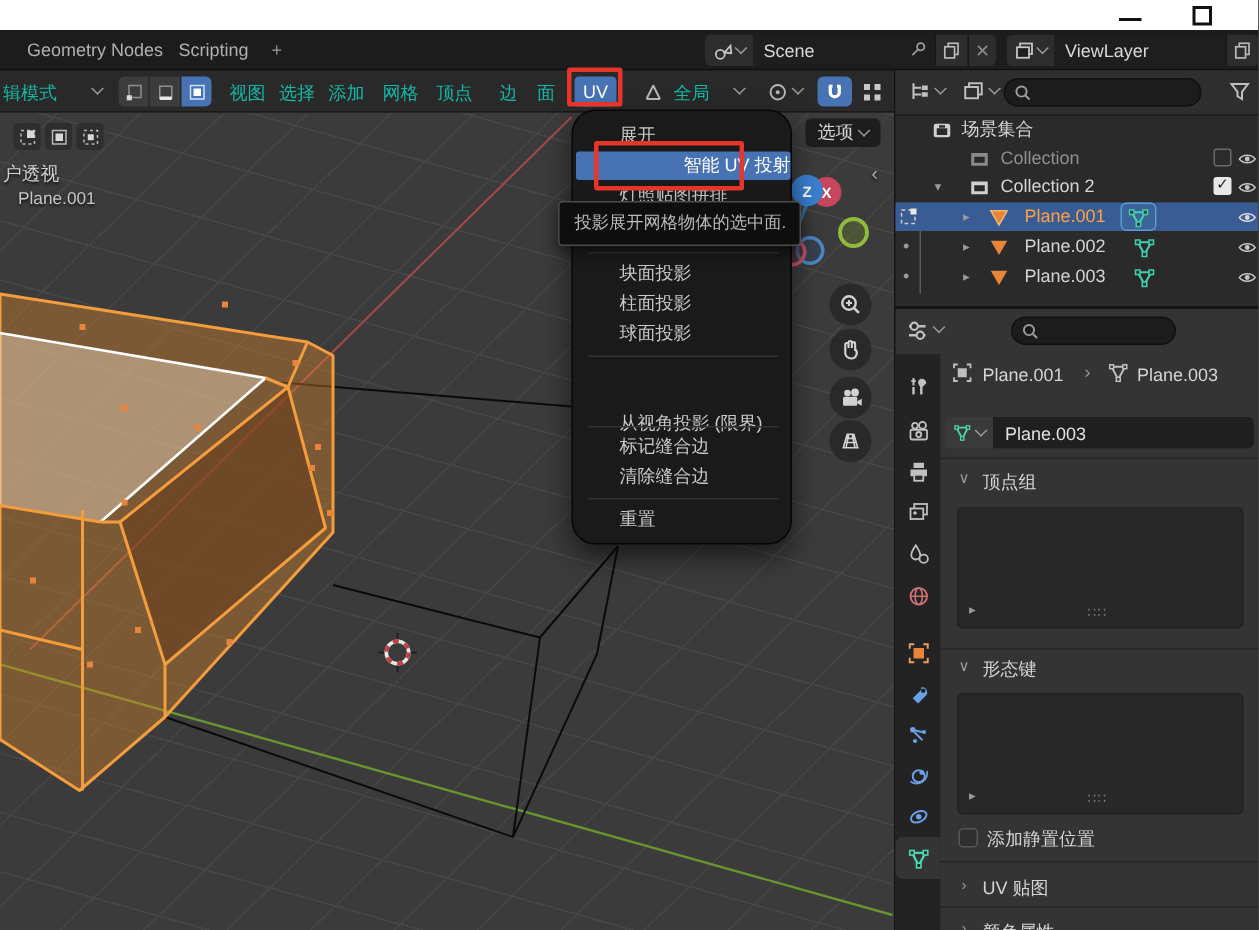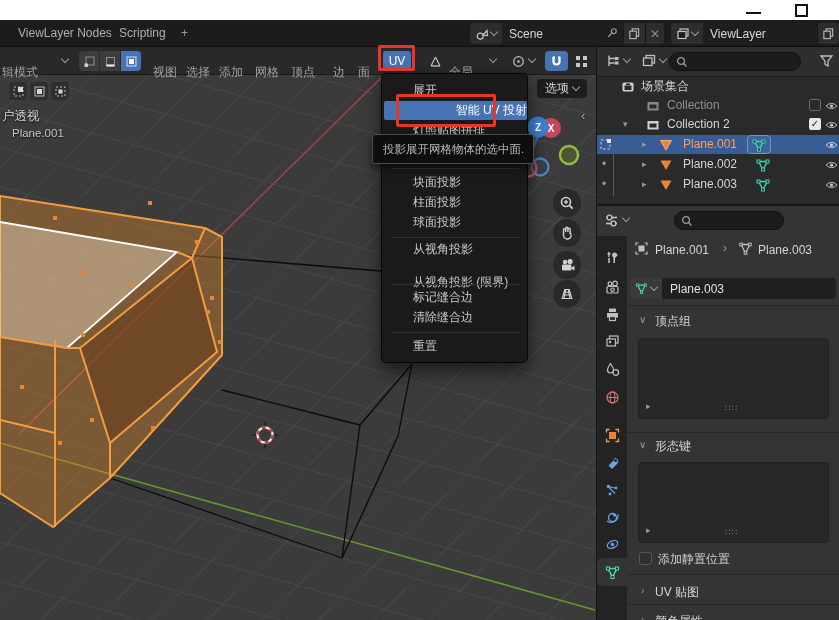--- a/index.html
+++ b/index.html
@@ -17,21 +17,21 @@
   .topbar { position:absolute; left:0; top:20px; width:839px; height:27px; background:#1c1c1c; border-bottom:1px solid #0e0e0e; }
   .ws-tab { position:absolute; top:0; height:26px; line-height:26px; color:#b0b0b0; font-size:12px; cursor:default; }
   .id-group { position:absolute; top:3px; height:21px; display:flex; border-radius:4px; overflow:hidden; }
   .id-icon-btn { background:#2d2d2d; display:flex; align-items:center; justify-content:center; gap:2px; padding:0 5px; }
   .id-field { background:#1e1e1e; color:#d8d8d8; display:flex; align-items:center; padding:0 7px; position:relative; }
   .id-small-btn { background:#2d2d2d; display:flex; align-items:center; justify-content:center; padding:0 4px; border-left:1px solid #161616; }
   .chev { width:6px; height:6px; border-right:1.4px solid #9a9a9a; border-bottom:1.4px solid #9a9a9a; transform:rotate(45deg); display:inline-block; margin-top:-3px; }
 
   
   .vp-header { position:absolute; left:0; top:47px; width:596px; height:28px; background:#292929; border-bottom:1px solid #1a1a1a; }
-  .menu-label { position:absolute; top:12px; height:27px; line-height:27px; color:#a3a3a3; font-size:12px; }
+  .menu-label { position:absolute; top:2px; height:27px; line-height:27px; color:#14b8a6; font-size:12px; }
   .mode-btns { position:absolute; left:79px; top:4px; display:flex; gap:1px; }
   .mode-btn { width:20px; height:20px; background:#3c3c3c; display:flex; align-items:center; justify-content:center; }
   .mode-btn:first-child { border-radius:4px 0 0 4px; }
   .mode-btn:last-child  { border-radius:0 4px 4px 0; }
   .mode-btn.active { background:#4772b3; }
   .uv-btn { position:absolute; left:383px; top:4px; width:28px; height:20px; background:#4772b3; color:#fff;
             border-radius:3px; text-align:center; line-height:20px; font-size:12px; }
   .hl-box { position:absolute; border:3px solid #e8352a; border-radius:2px; z-index:60; pointer-events:none; }
 
   
@@ -44,21 +44,21 @@
   .vp-label { position:absolute; color:#d0d0d0; text-shadow:0 1px 2px rgba(0,0,0,.8); }
   .tool-ovl { position:absolute; left:9px; top:7px; display:flex; gap:3px; }
   .tool-ovl .tb { width:18px; height:18px; background:#2e2e2e; border-radius:3px; display:flex; align-items:center; justify-content:center; }
   .options-btn { position:absolute; left:537px; top:4px; width:50px; height:19px; background:#1d1d1d; border-radius:4px;
                  color:#d6d6d6; display:flex; align-items:center; justify-content:center; gap:4px; font-size:12px; }
   .nav-circle { position:absolute; width:28px; height:28px; border-radius:50%; background:rgba(35,35,35,.72);
                 display:flex; align-items:center; justify-content:center; }
 
   
   .uv-menu { position:absolute; left:381px; top:73px; width:147px; height:290px; background:#1a1a1a;
-             border:1px solid #060606; border-radius:5px; box-shadow:0 8px 18px rgba(0,0,0,.55); z-index:40; }
+             border:1px solid #060606; border-radius:16px; box-shadow:0 8px 18px rgba(0,0,0,.55); z-index:40; }
   .mi { position:absolute; left:2px; width:143px; height:19px; line-height:19px; padding-left:29px;
         color:#c9c9c9; font-size:12px; white-space:nowrap; }
   .mi.hl { background:#4772b3; color:#ffffff; border-radius:2px;text-align:right; }
   .msep { position:absolute; left:10px; width:127px; height:1px; background:#333333; }
   .tooltip { position:absolute; left:372px; top:134px; width:162px; height:30px; background:#0e0e0e;
              border:1px solid #4d4d4d; border-radius:3px; z-index:50; box-shadow:0 4px 10px rgba(0,0,0,.5);
              color:#b9b9b9; font-size:11.5px; line-height:28px; padding-left:10px; white-space:nowrap; }
 
   
   .outliner { position:absolute; left:596px; top:47px; width:243px; height:157px; background:#2a2a2a; border-left:1px solid #151515; }
@@ -93,21 +93,21 @@
 <body>
 
 <div class="screen noselect">
 
   <div class="titlebar">
     <div class="win-min"></div>
     <div class="win-max"></div>
   </div>
 
   <div class="topbar">
-    <div class="ws-tab" style="left:18px;">ViewLayer Nodes</div>
+    <div class="ws-tab" style="left:18px;">Geometry Nodes</div>
     <div class="ws-tab" style="left:119px;">Scripting</div>
     <div class="ws-tab" style="left:181px; color:#9a9a9a;">+</div>
 
     <div class="id-group" style="left:470px; width:194px;">
       <div class="id-icon-btn">
         <svg width="14" height="14" viewBox="0 0 14 14">
           <circle cx="5.2" cy="9.2" r="3" fill="none" stroke="#c4c4c4" stroke-width="1.2"></circle>
           <path d="M8 8 L12 3.5 L12.5 8.5 Z" fill="none" stroke="#c4c4c4" stroke-width="1.2"></path>
         </svg>
         <span class="chev"></span>
@@ -631,21 +631,20 @@
 
   <div class="uv-menu">
     <div class="mi" style="top:7px;">展开</div>
     <div class="mi hl" style="top:27px;">智能 UV 投射</div>
     <div class="mi" style="top:47px;">灯照贴图拼排</div>
     <div class="msep" style="top:94px;"></div>
     <div class="mi" style="top:99px;">块面投影</div>
     <div class="mi" style="top:119px;">柱面投影</div>
     <div class="mi" style="top:139px;">球面投影</div>
     <div class="msep" style="top:163px;"></div>
-    <div class="mi" style="top:166px;">从视角投影</div>
     <div class="mi" style="top:199px;">从视角投影 (限界)</div>
     <div class="msep" style="top:210px;"></div>
     <div class="mi" style="top:214px;">标记缝合边</div>
     <div class="mi" style="top:234px;">清除缝合边</div>
     <div class="msep" style="top:258px;"></div>
     <div class="mi" style="top:263px;">重置</div>
   </div>
 
   <div class="tooltip">投影展开网格物体的选中面.</div>
 

